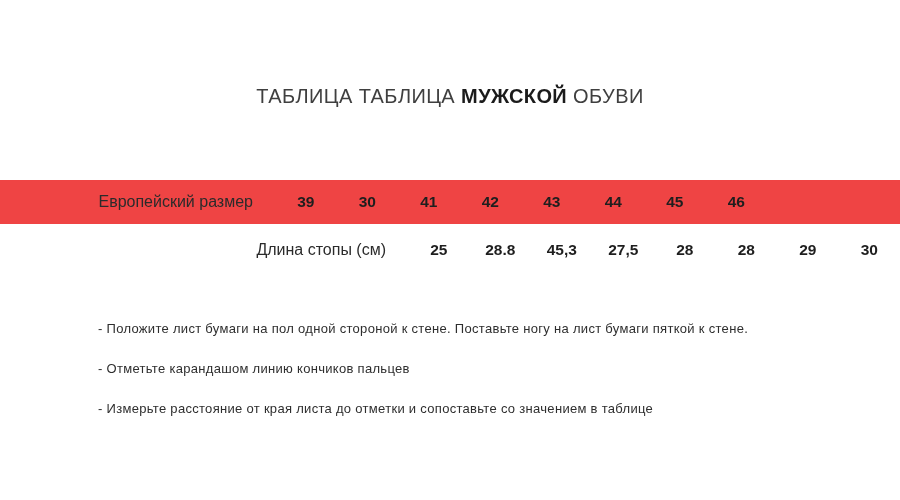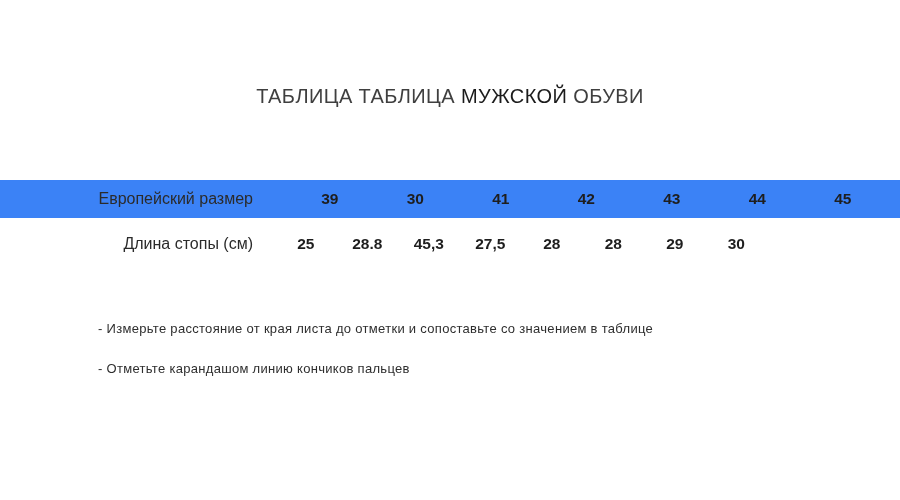--- a/index.html
+++ b/index.html
@@ -24,43 +24,43 @@
     width: 900px;
     text-align: center;
     font-size: 20px;
     line-height: 24px;
     letter-spacing: 0.4px;
     color: #3f3f3f;
     font-weight: 400;
     white-space: nowrap;
   }
   .page-title .hl {
-    font-weight: 400;
+    font-weight: 700;
     color: #1b1b1b;
   }
 
   
   .size-table {
     position: absolute;
     top: 180px;
     left: 0;
     width: 900px;
   }
   .t-row {
     display: flex;
     align-items: center;
   }
   .t-row.header {
-    height: 38px;
-    background: #3b82f6;
-    gap: 24px;
+    height: 44px;
+    background: #ef4444;
   }
   .t-row.values {
     height: 52px;
     background: #ffffff;
+    justify-content: flex-end;
   }
   .t-label {
     width: 275px;
     box-sizing: border-box;
     padding-right: 22px;
     text-align: right;
     font-size: 16px;
     color: #2b2b2b;
     font-weight: 400;
     white-space: nowrap;
@@ -118,15 +118,16 @@
     <div class="t-cell">45,3</div>
     <div class="t-cell">27,5</div>
     <div class="t-cell">28</div>
     <div class="t-cell">28</div>
     <div class="t-cell">29</div>
     <div class="t-cell">30</div>
   </div>
 </div>
 
 <div class="instructions">
+  <p class="instruction-line">- Положите лист бумаги на пол одной стороной к стене. Поставьте ногу на лист бумаги пяткой к стене.</p>
+  <p class="instruction-line">- Отметьте карандашом линию кончиков пальцев</p>
   <p class="instruction-line">- Измерьте расстояние от края листа до отметки и сопоставьте со значением в таблице</p>
-  <p class="instruction-line">- Отметьте карандашом линию кончиков пальцев</p>
 </div>
 
 </body></html>

